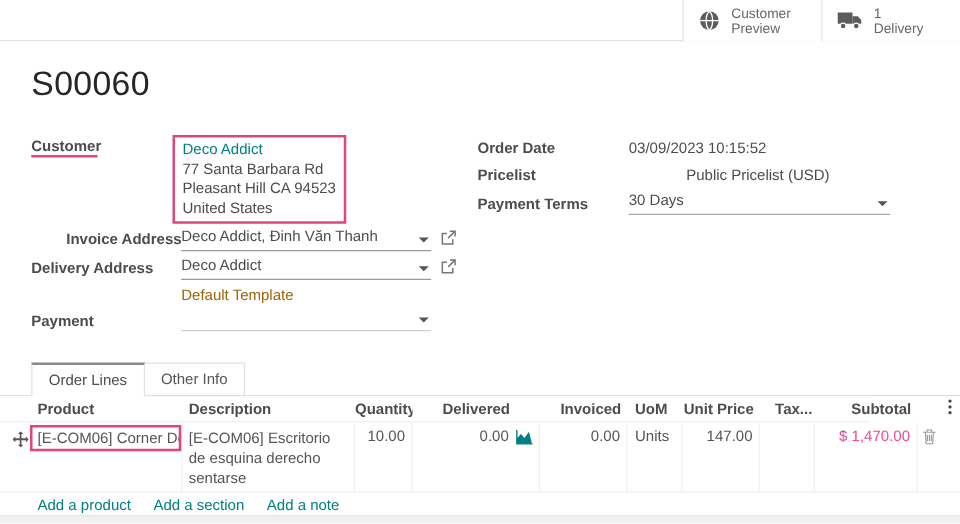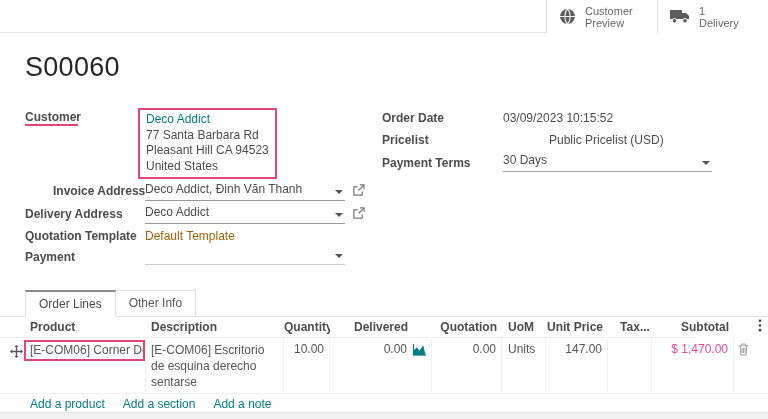--- a/index.html
+++ b/index.html
@@ -137,21 +137,20 @@
     <span class="caret"></span>
   </div>
   <span class="ext-icon" style="left:352px; top:207px;">
     <svg viewBox="0 0 14 14" width="13" height="13" fill="none" stroke="#777" stroke-width="1.3">
       <path d="M6 3H2v9h9V8"></path>
         <path d="M8.5 1H13v4.5"></path>
         <path d="M12.8 1.2L7 7"></path>
     </svg>
   </span>
 
-  <div class="lbl" style="left:25px; top:229px;">Quotation Template</div>
   <div class="val muted" style="left:145px; top:229px;">Default Template</div>
 
   <div class="lbl" style="left:25px; top:250px;">Payment</div>
   <div class="field-line" style="left:145px; top:246px; width:200px; border-bottom-color:#cfcfcf;">
     <span class="fval"></span>
     <span class="caret"></span>
   </div>
 
   <div class="lbl" style="left:382px; top:111px;">Order Date</div>
   <div class="val" style="left:503px; top:111px;">03/09/2023 10:15:52</div>
@@ -169,21 +168,21 @@
   <div class="tabs">
     <div class="tab active">Order Lines</div>
     <div class="tab inactive">Other Info</div>
   </div>
 
   <div class="ol-header ol-grid">
     <div class="h h-product">Product</div>
     <div class="h" style="padding-left:5px;">Description</div>
     <div class="h h-right">Quantity</div>
     <div class="h h-delivered">Delivered</div>
-    <div class="h h-right">Quotation</div>
+    <div class="h h-right">Invoiced</div>
     <div class="h h-uom">UoM</div>
     <div class="h h-right">Unit Price</div>
     <div class="h h-tax">Tax...</div>
     <div class="h h-right">Subtotal</div>
     <div class="h h-actions">
       <svg viewBox="0 0 4 14" width="4" height="13" style="display:inline-block;">
         <circle cx="2" cy="2" r="1.4" fill="#444"></circle>
           <circle cx="2" cy="7" r="1.4" fill="#444"></circle>
           <circle cx="2" cy="12" r="1.4" fill="#444"></circle>
       </svg>

